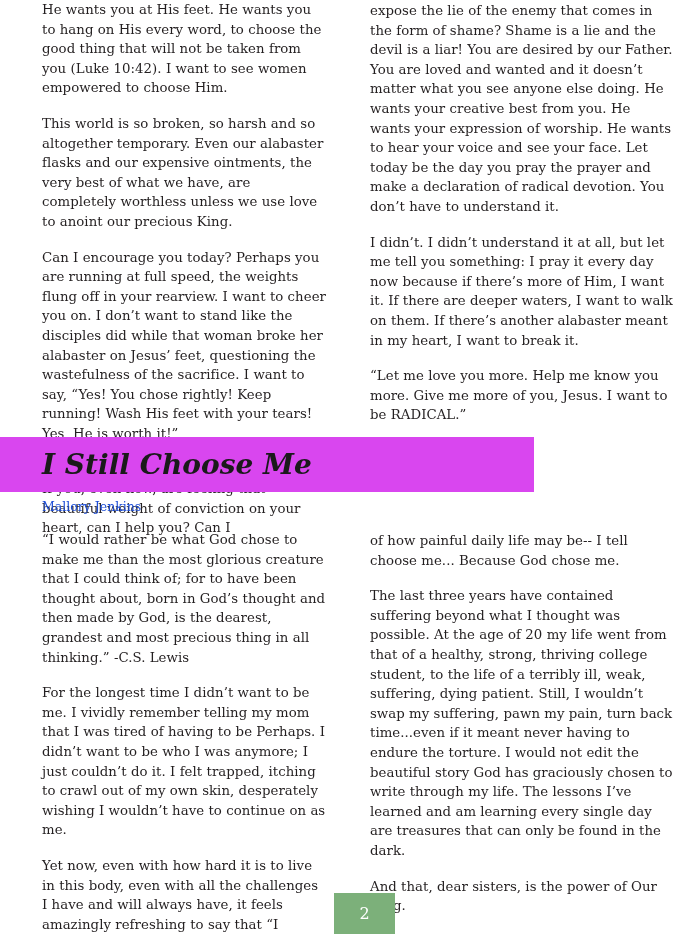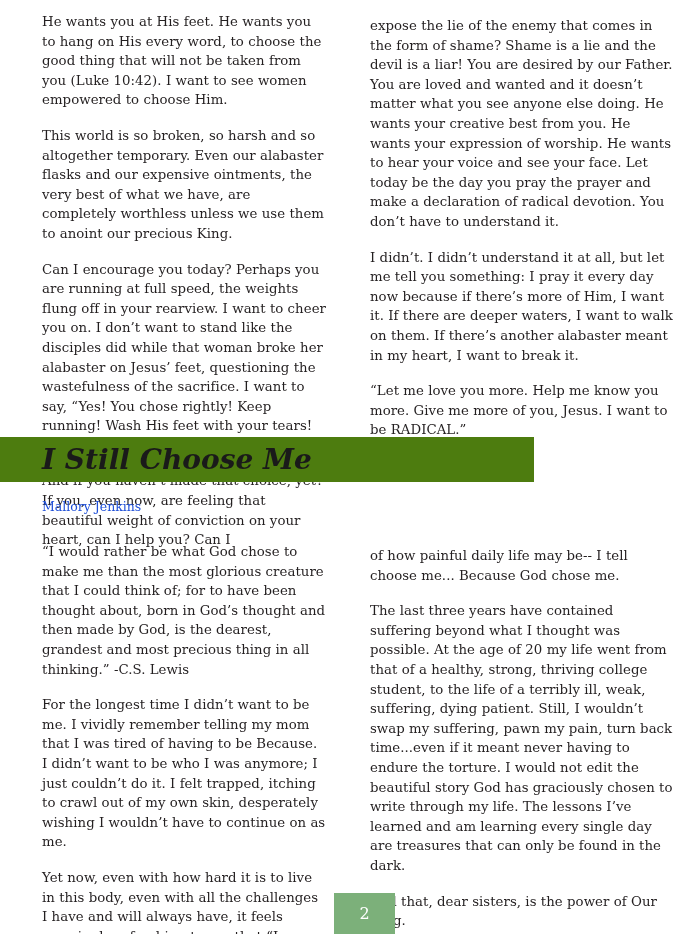--- a/index.html
+++ b/index.html
@@ -31,45 +31,45 @@
     top: 0;
     width: 700px;
     display: flex;
     gap: 0;
   }
   .col {
     box-sizing: border-box;
   }
   .col-left {
     width: 350px;
-    padding: 12px 24px 0 42px;
+    padding: 0 24px 0 42px;
   }
   .col-right {
     width: 350px;
-    padding: 16px 25px 0 20px;
+    padding: 1px 25px 0 20px;
   }
 
   p.body {
     margin: 0 0 16px 0;
     font-size: 13.3px;
     line-height: 19.6px;
     text-align: left;
     letter-spacing: 0.05px;
     color: #231f20;
   }
   p.body:last-child { margin-bottom: 0; }
 
   
   .title-banner {
     position: absolute;
     left: 0;
     top: 437px;
     width: 534px;
-    height: 45px;
-    background: #4d7c0f;
+    height: 55px;
+    background: #d946ef;
   }
   .title-banner .title-text {
     position: absolute;
     left: 42px;
     top: 50%;
     transform: translateY(-50%);
     font-family: "DejaVu Serif", "Liberation Serif", serif;
     font-weight: bold;
     font-style: italic;
     font-size: 28px;
@@ -125,41 +125,41 @@
   }
 </style>
 </head>
 <body>
 
 <div class="page">
 
   <div class="article-top">
     <div class="col col-left">
       <p class="body">He wants you at His feet. He wants you to hang on His every word, to choose the good thing that will not be taken from you (Luke 10:42). I want to see women empowered to choose Him.</p>
-      <p class="body">This world is so broken, so harsh and so altogether temporary. Even our alabaster flasks and our expensive ointments, the very best of what we have, are completely worthless unless we use them to anoint our precious King.</p>
+      <p class="body">This world is so broken, so harsh and so altogether temporary. Even our alabaster flasks and our expensive ointments, the very best of what we have, are completely worthless unless we use love to anoint our precious King.</p>
       <p class="body">Can I encourage you today? Perhaps you are running at full speed, the weights flung off in your rearview. I want to cheer you on. I don’t want to stand like the disciples did while that woman broke her alabaster on Jesus’ feet, questioning the wastefulness of the sacrifice. I want to say, “Yes! You chose rightly! Keep running! Wash His feet with your tears! Yes, He is worth it!”</p>
       <p class="body">And if you haven’t made that choice, yet? If you, even now, are feeling that beautiful weight of conviction on your heart, can I help you? Can I</p>
     </div>
     <div class="col col-right">
       <p class="body">expose the lie of the enemy that comes in the form of shame? Shame is a lie and the devil is a liar! You are desired by our Father. You are loved and wanted and it doesn’t matter what you see anyone else doing. He wants your creative best from you. He wants your expression of worship. He wants to hear your voice and see your face. Let today be the day you pray the prayer and make a declaration of radical devotion. You don’t have to understand it.</p>
       <p class="body">I didn’t. I didn’t understand it at all, but let me tell you something: I pray it every day now because if there’s more of Him, I want it. If there are deeper waters, I want to walk on them. If there’s another alabaster meant in my heart, I want to break it.</p>
       <p class="body">“Let me love you more. Help me know you more. Give me more of you, Jesus. I want to be RADICAL.”</p>
     </div>
   </div>
 
   <div class="title-banner">
     <div class="title-text">I Still Choose Me</div>
   </div>
 
   <div class="article-two">
     <div class="byline">Mallory Jenkins</div>
     <div class="article-two-cols">
       <div class="col col-left">
         <p class="body">“I would rather be what God chose to make me than the most glorious creature that I could think of; for to have been thought about, born in God’s thought and then made by God, is the dearest, grandest and most precious thing in all thinking.” -C.S. Lewis</p>
-        <p class="body">For the longest time I didn’t want to be me. I vividly remember telling my mom that I was tired of having to be Because. I didn’t want to be who I was anymore; I just couldn’t do it. I felt trapped, itching to crawl out of my own skin, desperately wishing I wouldn’t have to continue on as me.</p>
+        <p class="body">For the longest time I didn’t want to be me. I vividly remember telling my mom that I was tired of having to be Perhaps. I didn’t want to be who I was anymore; I just couldn’t do it. I felt trapped, itching to crawl out of my own skin, desperately wishing I wouldn’t have to continue on as me.</p>
         <p class="body">Yet now, even with how hard it is to live in this body, even with all the challenges I have and will always have, it feels amazingly refreshing to say that “I honestly, really want to be ME.” Regardless</p>
       </div>
       <div class="col col-right">
         <p class="body">of how painful daily life may be-- I tell choose me... Because God chose me.</p>
         <p class="body">The last three years have contained suffering beyond what I thought was possible. At the age of 20 my life went from that of a healthy, strong, thriving college student, to the life of a terribly ill, weak, suffering, dying patient. Still, I wouldn’t swap my suffering, pawn my pain, turn back time...even if it meant never having to endure the torture. I would not edit the beautiful story God has graciously chosen to write through my life. The lessons I’ve learned and am learning every single day are treasures that can only be found in the dark.</p>
         <p class="body">And that, dear sisters, is the power of Our King.</p>
       </div>
     </div>
   </div>
 

